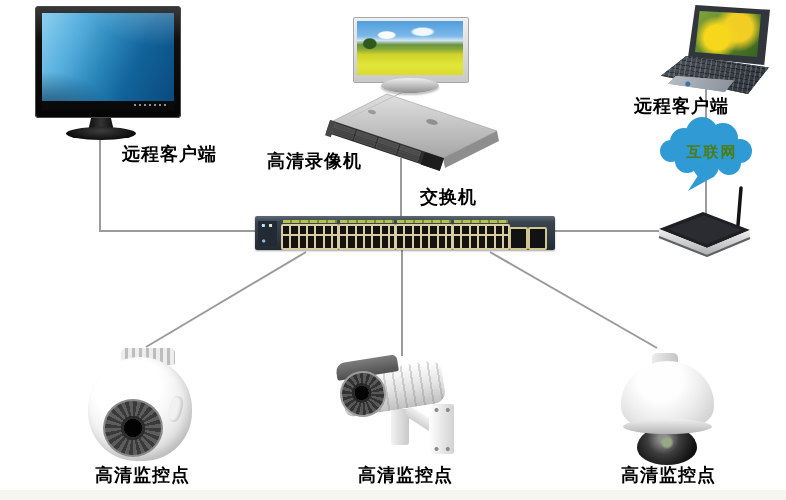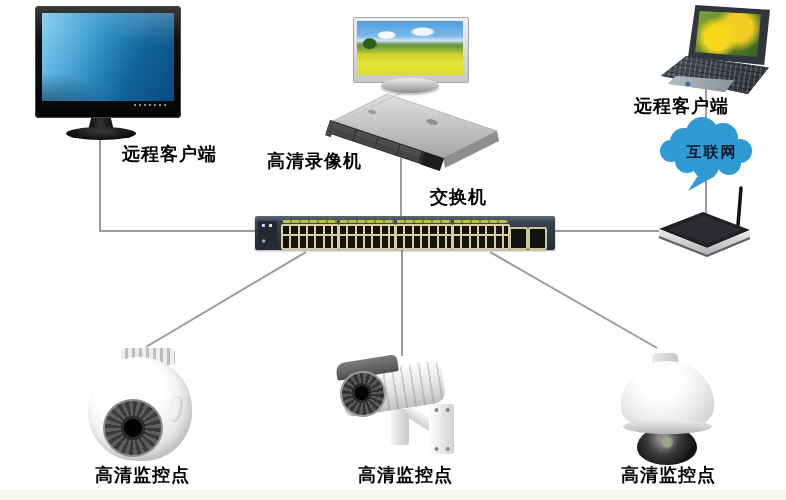--- a/index.html
+++ b/index.html
@@ -124,21 +124,21 @@
     background:radial-gradient(circle at 42% 26%,#fefefe 0 30%,#ededed 55%,#d6d6d6 80%,#c2c2c2 100%);}
   .ptz-rim{left:623px;top:419px;width:89px;height:15px;z-index:3;border-radius:50%;
     background:linear-gradient(#efefef,#b5b5b5);}
   .ptz-glass{left:637px;top:426px;width:60px;height:39px;z-index:2;
     border-radius:50% / 56% 56% 44% 44%;
     background:
       radial-gradient(circle at 50% 42%,#97a884 0 4px,rgba(151,168,132,0) 7px),
       radial-gradient(circle at 44% 32%,#8d8d8d 0 10%,#3c3c3c 38%,#141414 72%,#000 100%);}
   
   .cloud-text{left:686px;top:143px;width:52px;text-align:center;z-index:4;
-    font-size:15px;font-weight:700;color:#0f172a;letter-spacing:2px;}
+    font-size:15px;font-weight:700;color:#4d7c0f;letter-spacing:2px;}
   .footer-strip{left:0;top:490px;width:786px;height:10px;z-index:1;background:#f6f6f1;}
   svg.layer{position:absolute;left:0;top:0;z-index:1;}
 </style>
 </head>
 <body>
 
 <svg class="layer" width="786" height="500" viewBox="0 0 786 500">
   <defs>
     <linearGradient id="gradTop" x1="0" y1="0" x2="0" y2="1">
       <stop offset="0" stop-color="#e0e0e0"></stop>
@@ -217,21 +217,21 @@
 <div class="label" style="left:267px;top:149px;font-family:Liberation Mono, monospace;">高清录像机</div>
 
 <div class="abs switch"></div>
 <div class="abs sw-led"></div>
 <div class="pgroup" style="left:281px;"></div>
 <div class="pgroup" style="left:338px;"></div>
 <div class="pgroup" style="left:395px;"></div>
 <div class="pgroup" style="left:452px;"></div>
 <div class="uplink" style="left:509px;"></div>
 <div class="uplink" style="left:528px;"></div>
-<div class="label" style="left:430px;top:185px;">交换机</div>
+<div class="label" style="left:420px;top:185px;">交换机</div>
 
 <div class="abs lap-screen"></div>
 <div class="abs lap-img"></div>
 <div class="abs lap-base"></div>
 <div class="abs lap-pad"></div>
 <div class="label" style="left:634px;top:94px;">远程客户端</div>
 
 <div class="abs cloud-text">互联网</div>
 
 <div class="abs domeCrown"></div>

